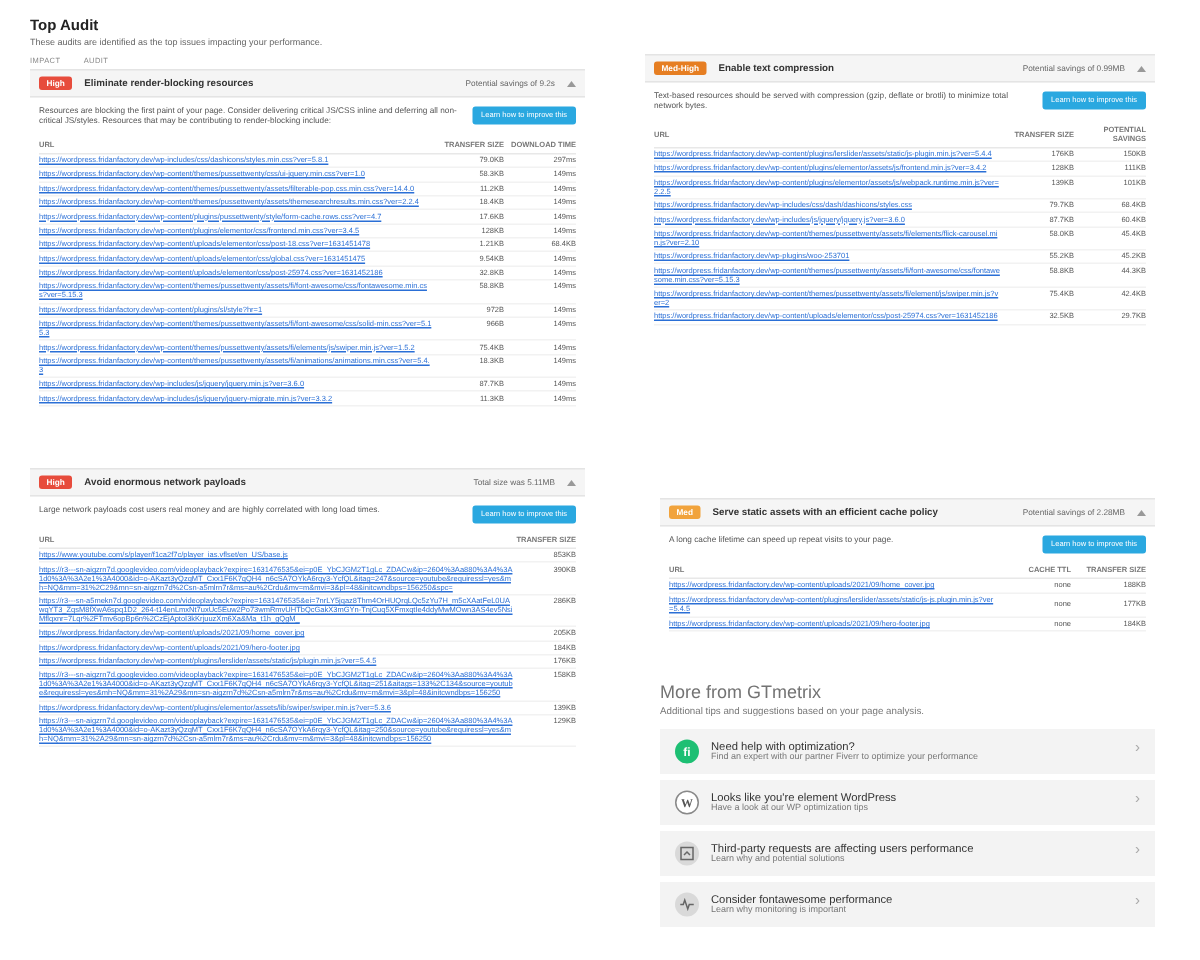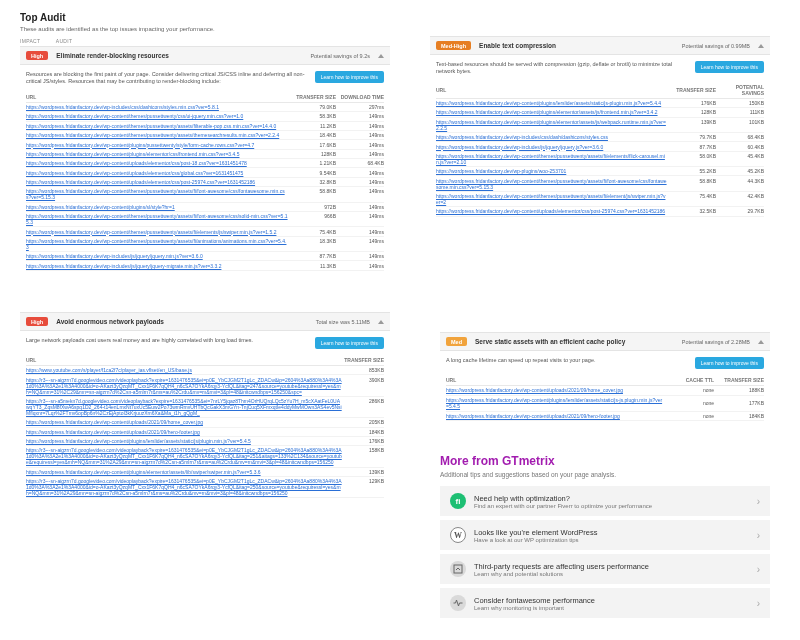--- a/index.html
+++ b/index.html
@@ -78,24 +78,24 @@
   .p-rs { left: 440px; top: 332px; width: 330px; }
   .tbl3 { width:100%; border-collapse:collapse; table-layout:fixed;}
   .tbl3 th{ text-align:left; font-size:5px; font-weight:600; text-transform:uppercase; color:#777; padding:2px 0; border-bottom:1px solid #e8e8e8;}
   .tbl3 th:nth-child(2),.tbl3 th:nth-child(3){ text-align:right; width:50px;}
   .tbl3 td{ padding:1.4px 0; font-size:5px; border-bottom:1px solid #f2f2f2;}
   .tbl3 td:nth-child(2),.tbl3 td:nth-child(3){ text-align:right; color:#555;}
   .tbl3 a{ color:#2a6fd6; text-decoration:underline; word-break:break-all;}
 
   
   .p-more { left: 440px; top: 454px; width: 330px; }
-  .more-h { font-size: 12px; color: #a21caf; margin-bottom: 3px; font-weight: bold; }
+  .more-h { font-size: 12px; color: #737373; margin-bottom: 3px; }
   .more-sub { font-size: 6.5px; color: #777; margin-bottom: 8px; }
   .more-item {
-    display: flex; align-items: center; gap: 8px;
+    display: flex; gap: 8px;
     background: #f3f3f3; padding: 7px 10px; margin-bottom: 4px;
     cursor: pointer;
   }
   .more-icon {
     width: 16px; height: 16px; border-radius: 50%;
     display: flex; align-items: center; justify-content: center;
     font-size: 8px; color: #555; flex: 0 0 16px;
   }
   .more-icon.fiverr { background:#1dbf73; color:#fff; font-weight:700; }
   .more-icon.wp { background:#fff; border:1px solid #888; color:#555; font-family: Georgia, serif; font-weight:700;}

